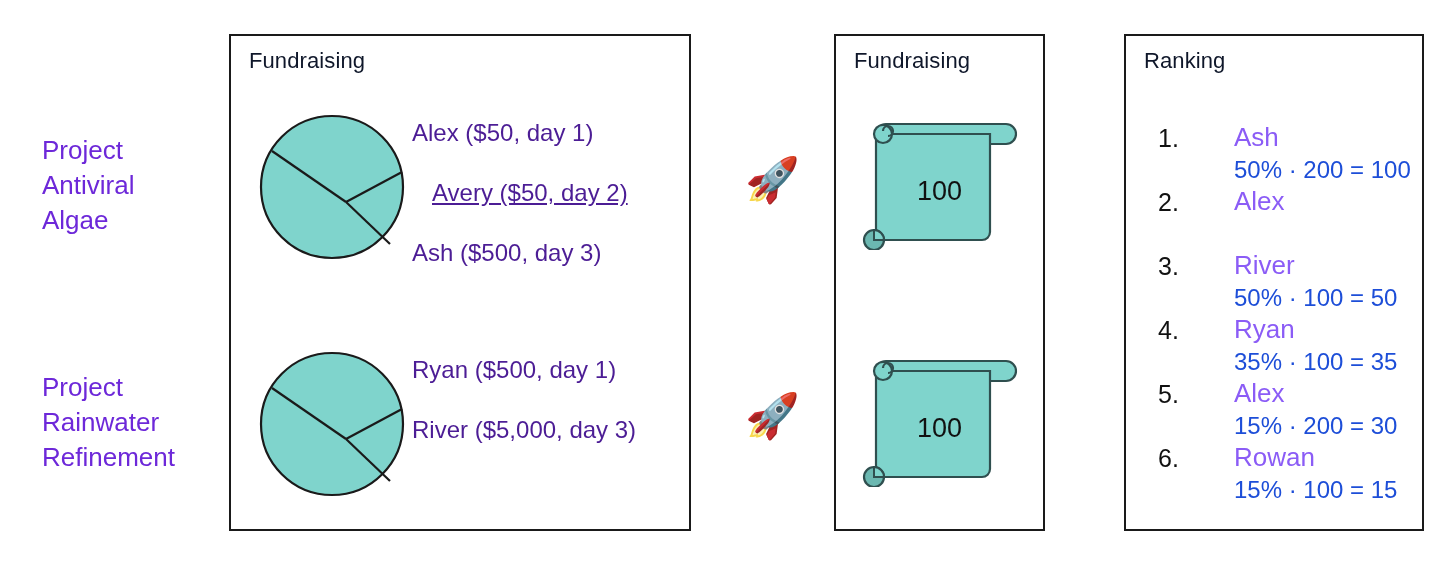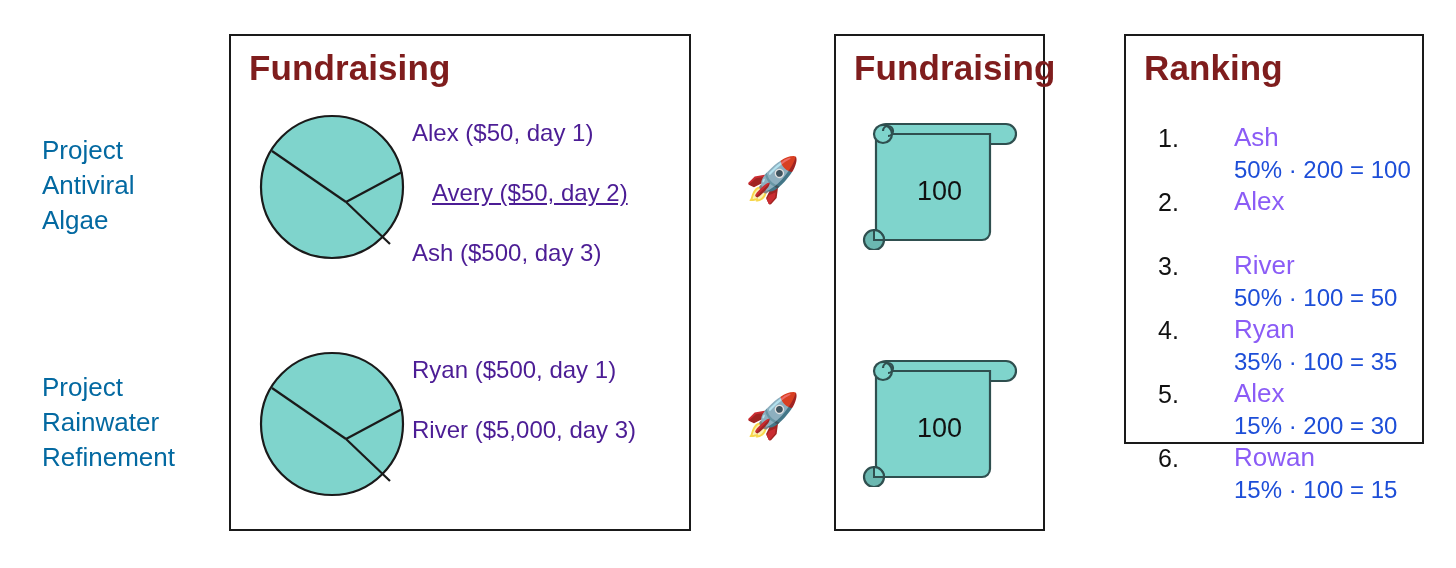--- a/index.html
+++ b/index.html
@@ -23,40 +23,40 @@
 
   
   .panel {
     position: absolute;
     border: 2px solid #1a1a1a;
     background: #ffffff;
     box-sizing: border-box;
   }
   #panel-fundraising { left: 229px; top: 34px; width: 462px; height: 497px; }
   #panel-evaluation  { left: 834px; top: 34px; width: 211px; height: 497px; }
-  #panel-ranking     { left: 1124px; top: 34px; width: 300px; height: 410px; }
+  #panel-ranking     { left: 1124px; top: 34px; width: 300px; height: 497px; }
 
   .panel-title {
     position: absolute;
     left: 18px;
     top: 12px;
-    font-size: 35px;
-    font-weight: 700;
+    font-size: 22px;
+    font-weight: 400;
     letter-spacing: 0.1px;
-    color: #7f1d1d;
+    color: #0f172a;
     white-space: nowrap;
   }
 
   
   .project-label {
     position: absolute;
     left: 42px;
     font-size: 26px;
     line-height: 35px;
-    color: #0369a1;
+    color: #6d28d9;
     white-space: pre-line;
   }
   #project-label-0 { top: 133px; }
   #project-label-1 { top: 370px; }
 
   
   .pie-wrap { position: absolute; }
   #pie-0 { left: 258px; top: 112px; }
   #pie-1 { left: 258px; top: 349px; }
 

